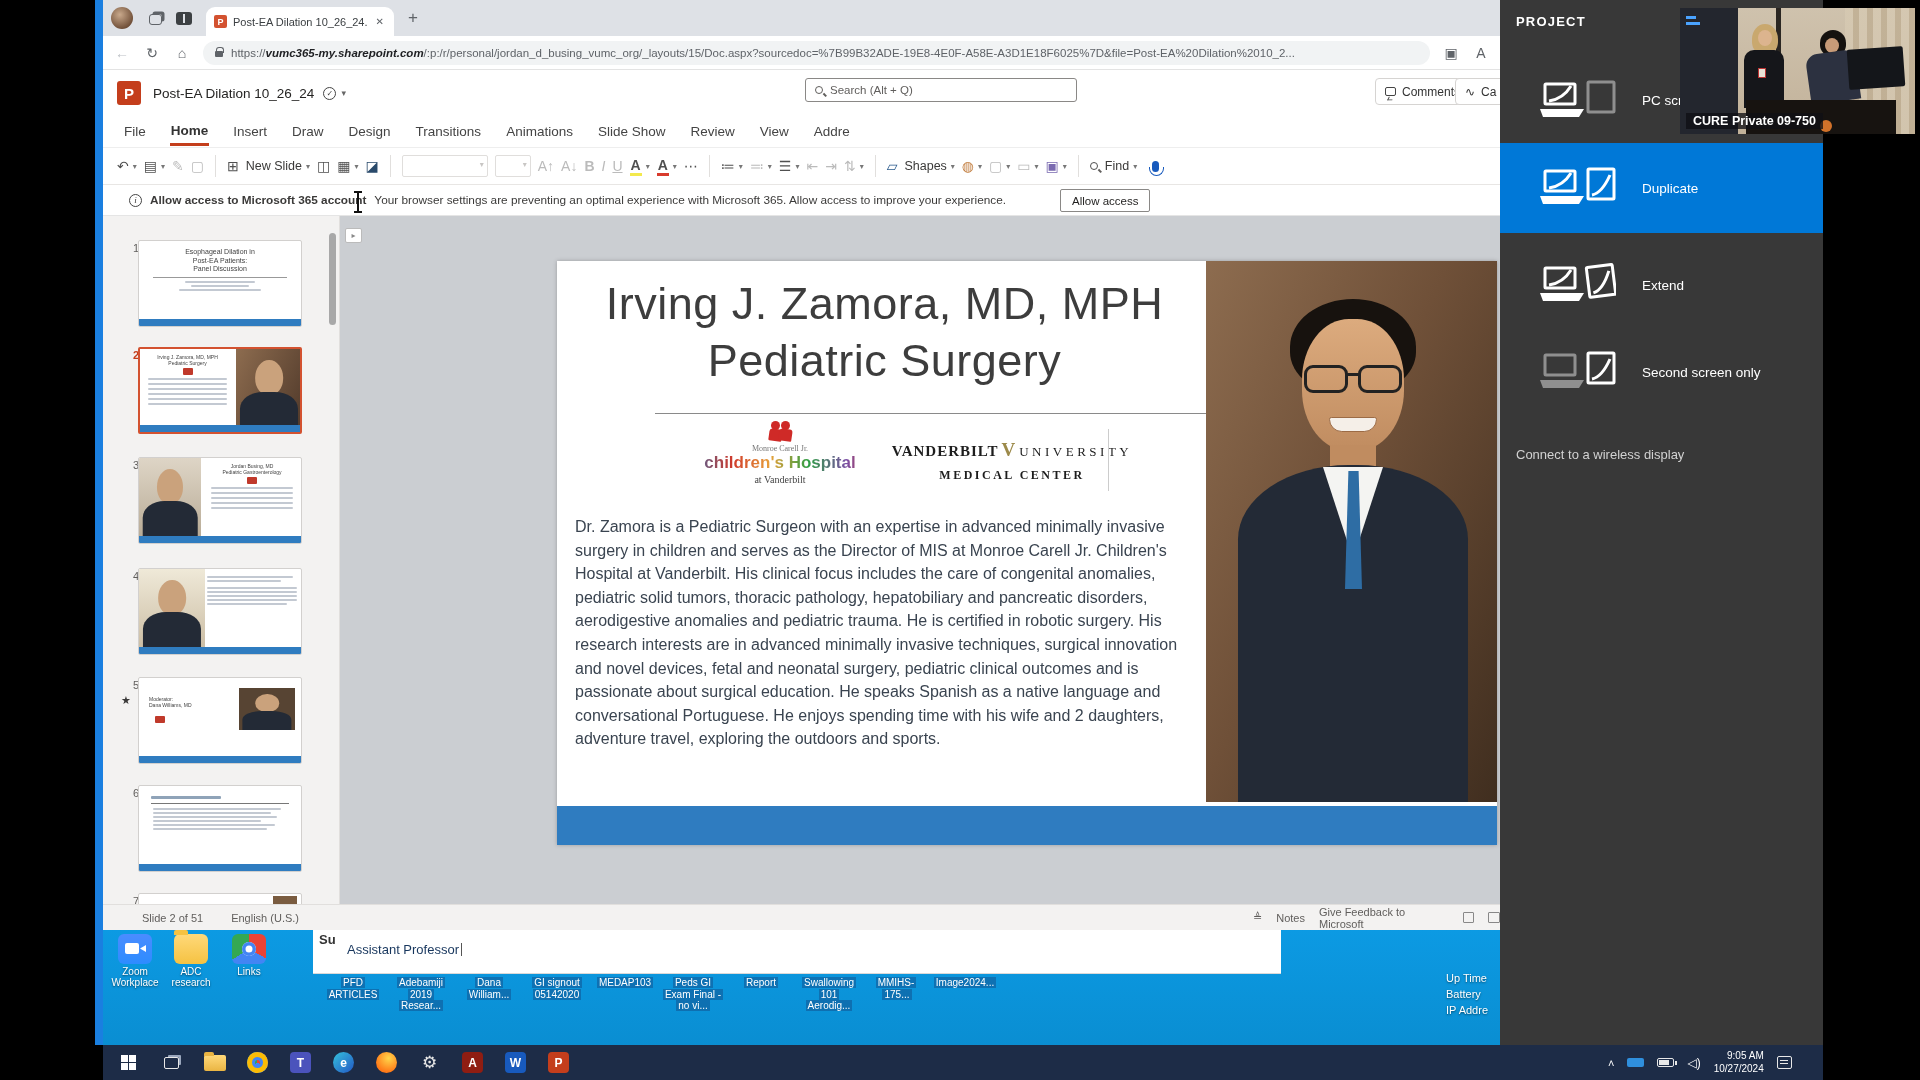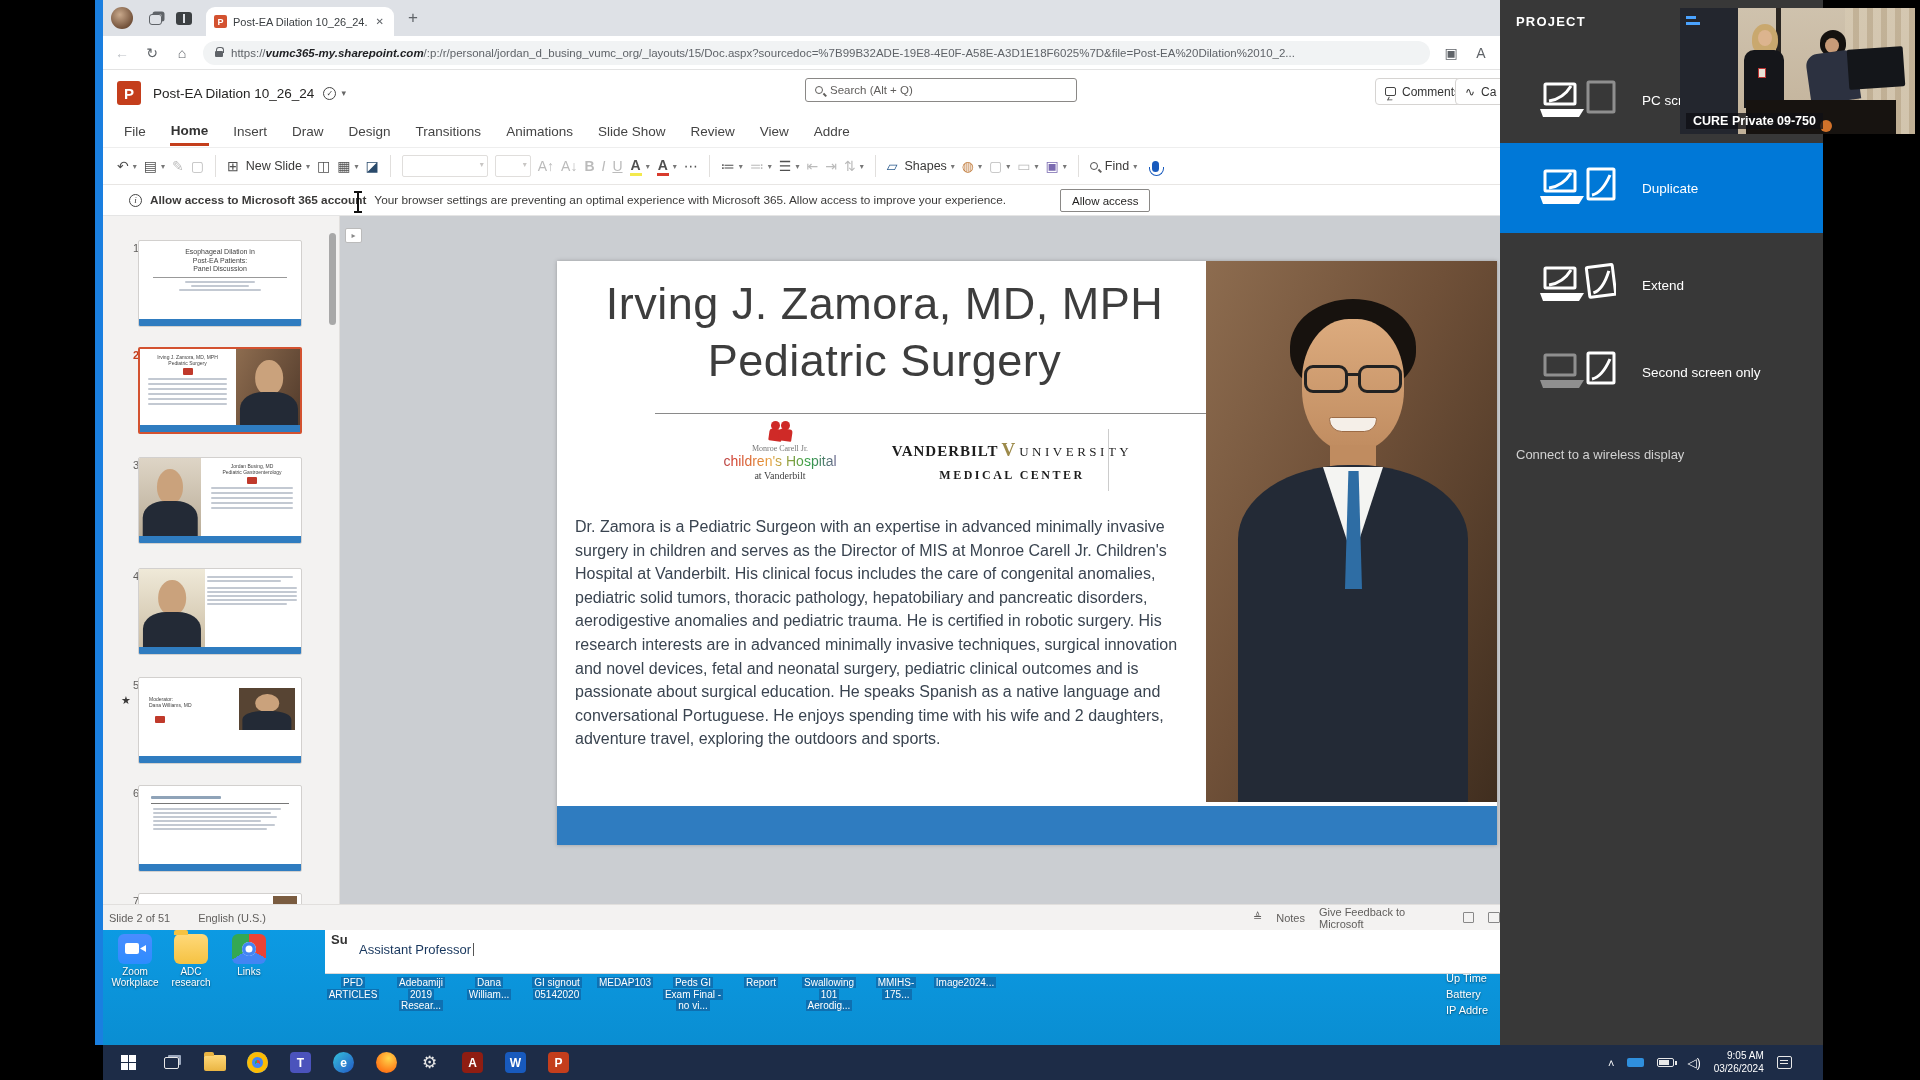--- a/index.html
+++ b/index.html
@@ -92,21 +92,21 @@
   
   .slide { position:absolute; left:217px; top:45px; width:940px; height:584px; background:#fff; box-shadow:0 0 4px rgba(0,0,0,.25); }
   .s-title { position:absolute; left:0; top:14px; width:655px; text-align:center; font-size:45px; line-height:57px; font-weight:300; color:#3d3d3d; letter-spacing:.5px; }
   .s-rule { position:absolute; left:98px; top:152px; width:560px; height:1px; background:#8a8a8a; }
   .logo-l { position:absolute; left:128px; top:160px; width:190px; text-align:center; }
   .fig-ic { width:34px; height:20px; margin:0 auto; position:relative; }
   .fig-ic i { position:absolute; width:9px; height:9px; background:#cf2a27; border-radius:50%; top:0; }
   .fig-ic i::after { content:''; position:absolute; top:8px; left:-2px; width:13px; height:12px; background:#cf2a27; border-radius:3px 3px 1px 1px; transform:rotate(8deg); }
   .fig-ic i.f1 { left:8px; } .fig-ic i.f2 { left:18px; }
   .logo-l .top { font-family:"Liberation Serif",serif; font-size:8px; color:#777; margin-top:3px; }
-  .mc-text { font-size:14px; font-weight:normal; background:linear-gradient(90deg,#2e6db4,#d03a2b 25%,#e8a13a 45%,#2f9e44 65%,#7b4fa6 85%,#d03a2b); -webkit-background-clip:text; background-clip:text; color:transparent; }
+  .mc-text { font-size:17px; font-weight:bold; background:linear-gradient(90deg,#2e6db4,#d03a2b 25%,#e8a13a 45%,#2f9e44 65%,#7b4fa6 85%,#d03a2b); -webkit-background-clip:text; background-clip:text; color:transparent; }
   .logo-l .bottom { font-family:"Liberation Serif",serif; font-size:10px; color:#444; margin-top:1px; }
   .logo-r { position:absolute; left:305px; top:178px; width:300px; text-align:center; font-family:"Liberation Serif",serif; color:#1d1d1d; }
   .lr1 { font-size:15px; font-weight:bold; letter-spacing:1px; }
   .lr1 .vu { font-size:13px; letter-spacing:3.5px; font-weight:normal; }
   .lr1 .gold-v { color:#9c8a4a; font-size:19px; margin:0 3px; }
   .lr2 { font-size:12px; font-weight:bold; letter-spacing:2.5px; margin-top:7px; }
   .logo-div { position:absolute; left:551px; top:168px; width:1px; height:62px; background:#ccc; }
   .s-body { position:absolute; left:18px; top:254px; width:632px; font-size:16px; line-height:23.6px; color:#3a4450; }
   .s-bluebar { position:absolute; left:0; top:545px; width:940px; height:39px; background:#2f7cc0; }
 
@@ -116,27 +116,27 @@
   .hd-glass { position:absolute; left:98px; top:104px; width:44px; height:28px; border:3.5px solid #222; border-radius:9px; }
   .hd-glass.r { left:152px; }
   .hd-bridge { position:absolute; left:140px; top:112px; width:14px; height:3px; background:#222; }
   .hd-smile { position:absolute; left:123px; top:156px; width:48px; height:15px; background:#f5efe8; border-radius:4px 4px 22px 22px; border:1px solid #9c6b45; }
   .hd-neck { position:absolute; left:124px; top:184px; width:46px; height:28px; background:#c08c60; }
   .hd-suit { position:absolute; left:32px; top:204px; width:230px; height:337px; background:#232a36; border-radius:48% 48% 0 0 / 22%; }
   .hd-shirt { position:absolute; left:117px; top:206px; width:60px; height:92px; background:#f4f4f2; clip-path:polygon(0 0,100% 0,50% 100%); }
   .hd-tie { position:absolute; left:139px; top:210px; width:17px; height:118px; background:#2e6da4; clip-path:polygon(20% 0,80% 0,100% 100%,0 100%); }
 
   
-  .statusbar { position:absolute; left:0; bottom:0; width:100%; height:26px; background:#f3f2f1; border-top:1px solid #e1dfdd; font-size:11px; color:#605e5c; display:flex; align-items:center; padding-left:6px; gap:28px; }
+  .statusbar { position:absolute; left:0; bottom:0; width:100%; height:26px; background:#f3f2f1; border-top:1px solid #e1dfdd; font-size:11px; color:#605e5c; display:flex; align-items:center; padding-left:39px; gap:28px; }
   .sb-right { position:absolute; left:1150px; display:flex; align-items:center; gap:14px; }
   .sb-ic { width:13px; height:11px; border:1.3px solid #888; border-radius:1px; }
 
   
   #desktop { left:103px; top:930px; width:1397px; height:115px; background:linear-gradient(#0c9ae3,#0a8ed2); overflow:hidden; }
-  .white-bar { position:absolute; left:222px; top:0; width:1175px; height:44px; background:#fff; border-bottom:1px solid #d9d9d9; }
+  .white-bar { position:absolute; left:210px; top:0; width:968px; height:44px; background:#fff; border-bottom:1px solid #d9d9d9; }
   .su-frag { position:absolute; left:6px; top:2px; font-size:13px; font-weight:bold; color:#333; }
   .ap-text { position:absolute; left:34px; top:12px; font-size:13px; color:#17365d; }
   .ap-text::after { content:''; display:inline-block; width:1px; height:13px; background:#555; margin-left:2px; vertical-align:-2px; }
   .dt-icon { position:absolute; top:4px; width:56px; text-align:center; }
   .dt-icon .sq { width:34px; height:30px; margin:0 auto 2px; border-radius:6px; position:relative; }
   .dt-icon .lbl { font-size:10px; line-height:11px; color:#fff; text-shadow:0 1px 2px rgba(0,0,0,.55); }
   .zoom-sq { background:linear-gradient(#4a8cff,#2d8cff); }
   .zoom-sq::after { content:''; position:absolute; left:7px; top:9px; width:14px; height:11px; background:#fff; border-radius:2px; }
   .zoom-sq::before { content:''; position:absolute; left:22px; top:11px; width:6px; height:7px; background:#fff; clip-path:polygon(0 50%,100% 0,100% 100%); }
   .folder-sq { background:linear-gradient(#ffd97a,#f5c242); border-radius:3px; }
@@ -567,21 +567,21 @@
       <div class="app-sq" style="background:#c43e1c">P</div>
     </div>
 
   <div class="tray">
     <span class="up">˄</span>
     <span class="net-pill"></span>
     <span class="batt"></span>
     <span class="spk">◁)</span>
     <div class="clock">
       <div>9:05 AM</div>
-      <div>03/26/2024</div>
+      <div>10/27/2024</div>
     </div>
     <span class="action-ic"></span>
   </div>
 </div>
 
 <div class="abs" id="project">
   <div class="pj-title">PROJECT</div>
 
   <div class="p-item p1">
     <svg width="78" height="44" viewBox="0 0 78 44">

